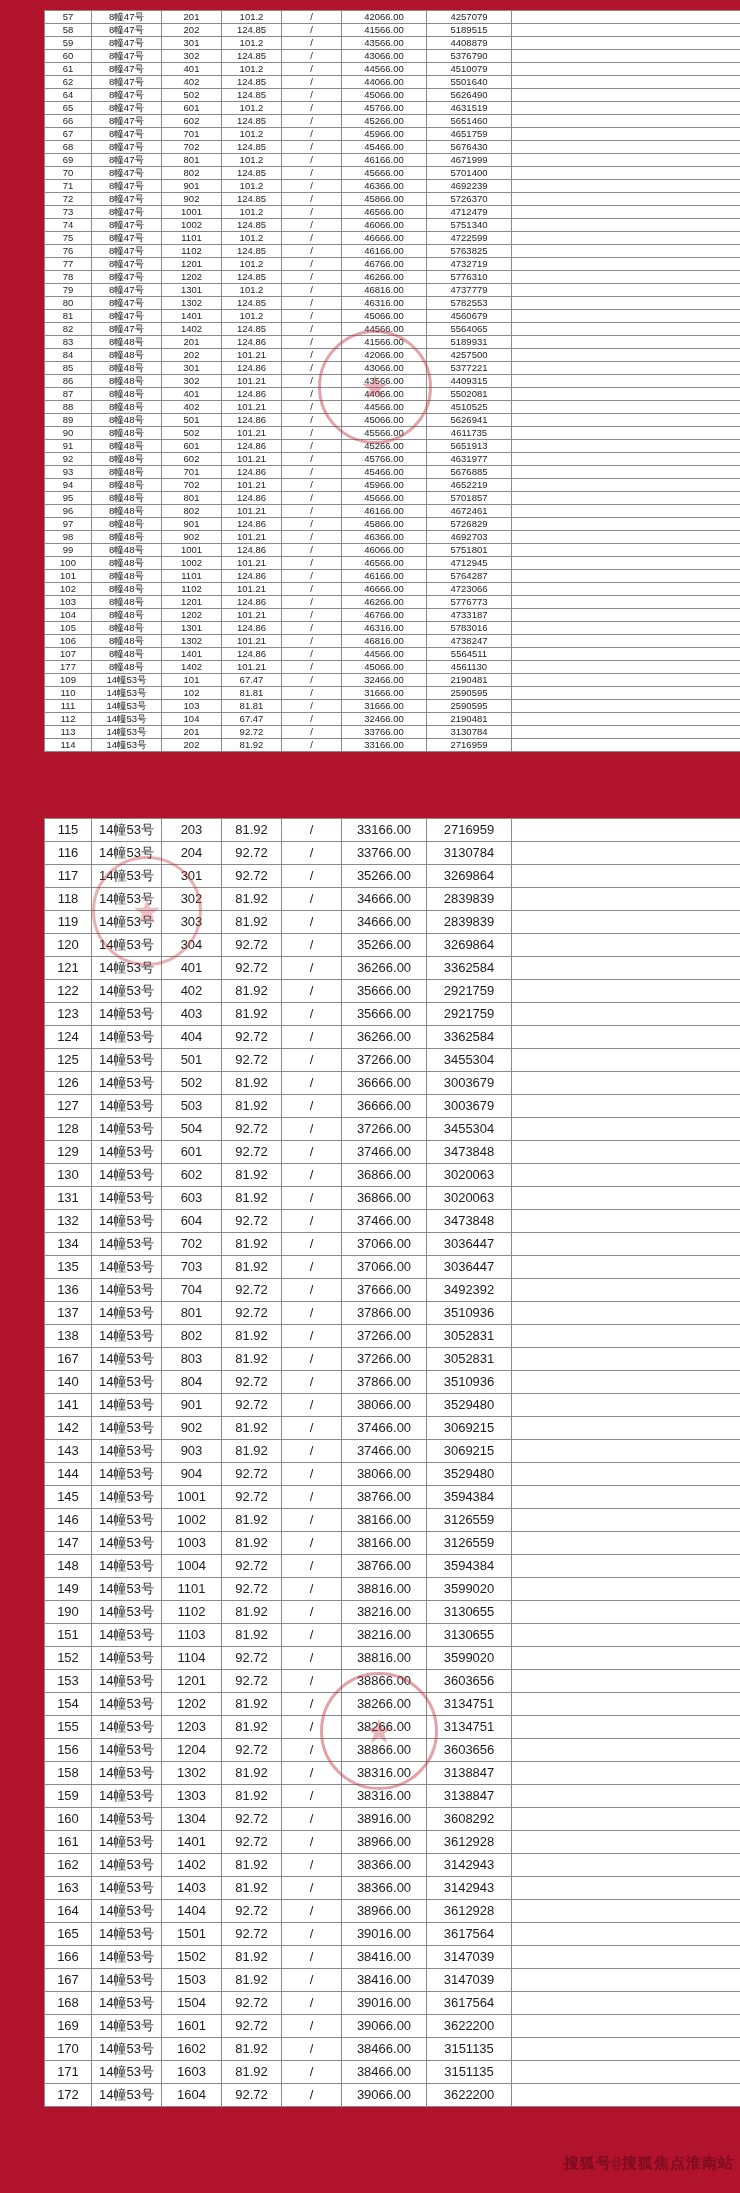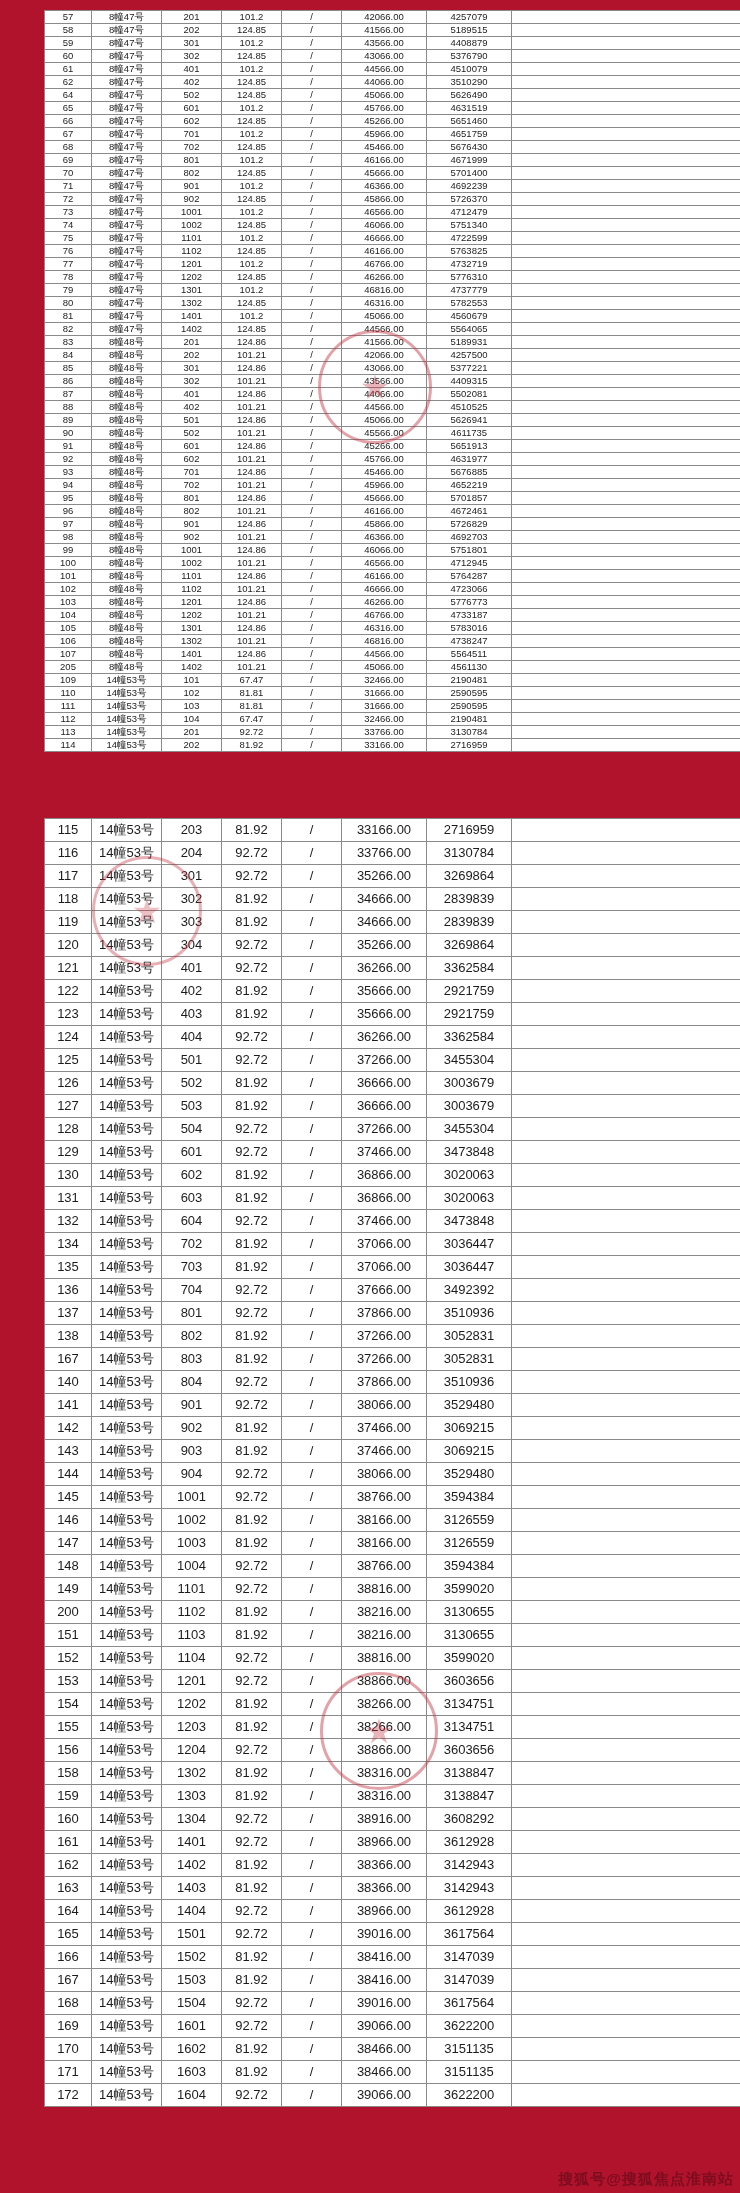--- a/index.html
+++ b/index.html
@@ -44,23 +44,24 @@
     opacity:.45;pointer-events:none;
     display:flex;align-items:center;justify-content:center;
   }
   .seal .star{
     color:var(--seal);font-size:34px;line-height:1;opacity:.8;
   }
   .seal-1{left:318px;top:330px;width:114px;height:114px;}
   .seal-2{left:92px;top:856px;width:110px;height:110px;opacity:.38;}
   .seal-3{left:320px;top:1672px;width:118px;height:118px;}
   .watermark{
-    position:absolute;right:6px;bottom:4px;
+    position:absolute;right:6px;bottom:20px;
     color:var(--watermark);font-size:15px;font-weight:bold;
     letter-spacing:1px;
+    font-family:Liberation Mono, monospace;
   }
 </style>
 </head>
 <body>
 
 <div class="panel panel-1">
   <table class="t1">
     <colgroup>
       <col class="c-idx">
         <col class="c-bld">
@@ -122,21 +123,21 @@
           <td>4510079</td>
           <td></td>
         </tr>
         <tr>
           <td>62</td>
           <td>8幢47号</td>
           <td>402</td>
           <td>124.85</td>
           <td>/</td>
           <td>44066.00</td>
-          <td>3510290</td>
+          <td>5501640</td>
           <td></td>
         </tr>
         <tr>
           <td>64</td>
           <td>8幢47号</td>
           <td>502</td>
           <td>124.85</td>
           <td>/</td>
           <td>45066.00</td>
           <td>5626490</td>
@@ -566,21 +567,21 @@
           <td>107</td>
           <td>8幢48号</td>
           <td>1401</td>
           <td>124.86</td>
           <td>/</td>
           <td>44566.00</td>
           <td>5564511</td>
           <td></td>
         </tr>
         <tr>
-          <td>205</td>
+          <td>177</td>
           <td>8幢48号</td>
           <td>1402</td>
           <td>101.21</td>
           <td>/</td>
           <td>45066.00</td>
           <td>4561130</td>
           <td></td>
         </tr>
         <tr>
           <td>109</td>
@@ -993,21 +994,21 @@
           <td>149</td>
           <td>14幢53号</td>
           <td>1101</td>
           <td>92.72</td>
           <td>/</td>
           <td>38816.00</td>
           <td>3599020</td>
           <td></td>
         </tr>
         <tr>
-          <td>200</td>
+          <td>190</td>
           <td>14幢53号</td>
           <td>1102</td>
           <td>81.92</td>
           <td>/</td>
           <td>38216.00</td>
           <td>3130655</td>
           <td></td>
         </tr>
         <tr>
           <td>151</td>

